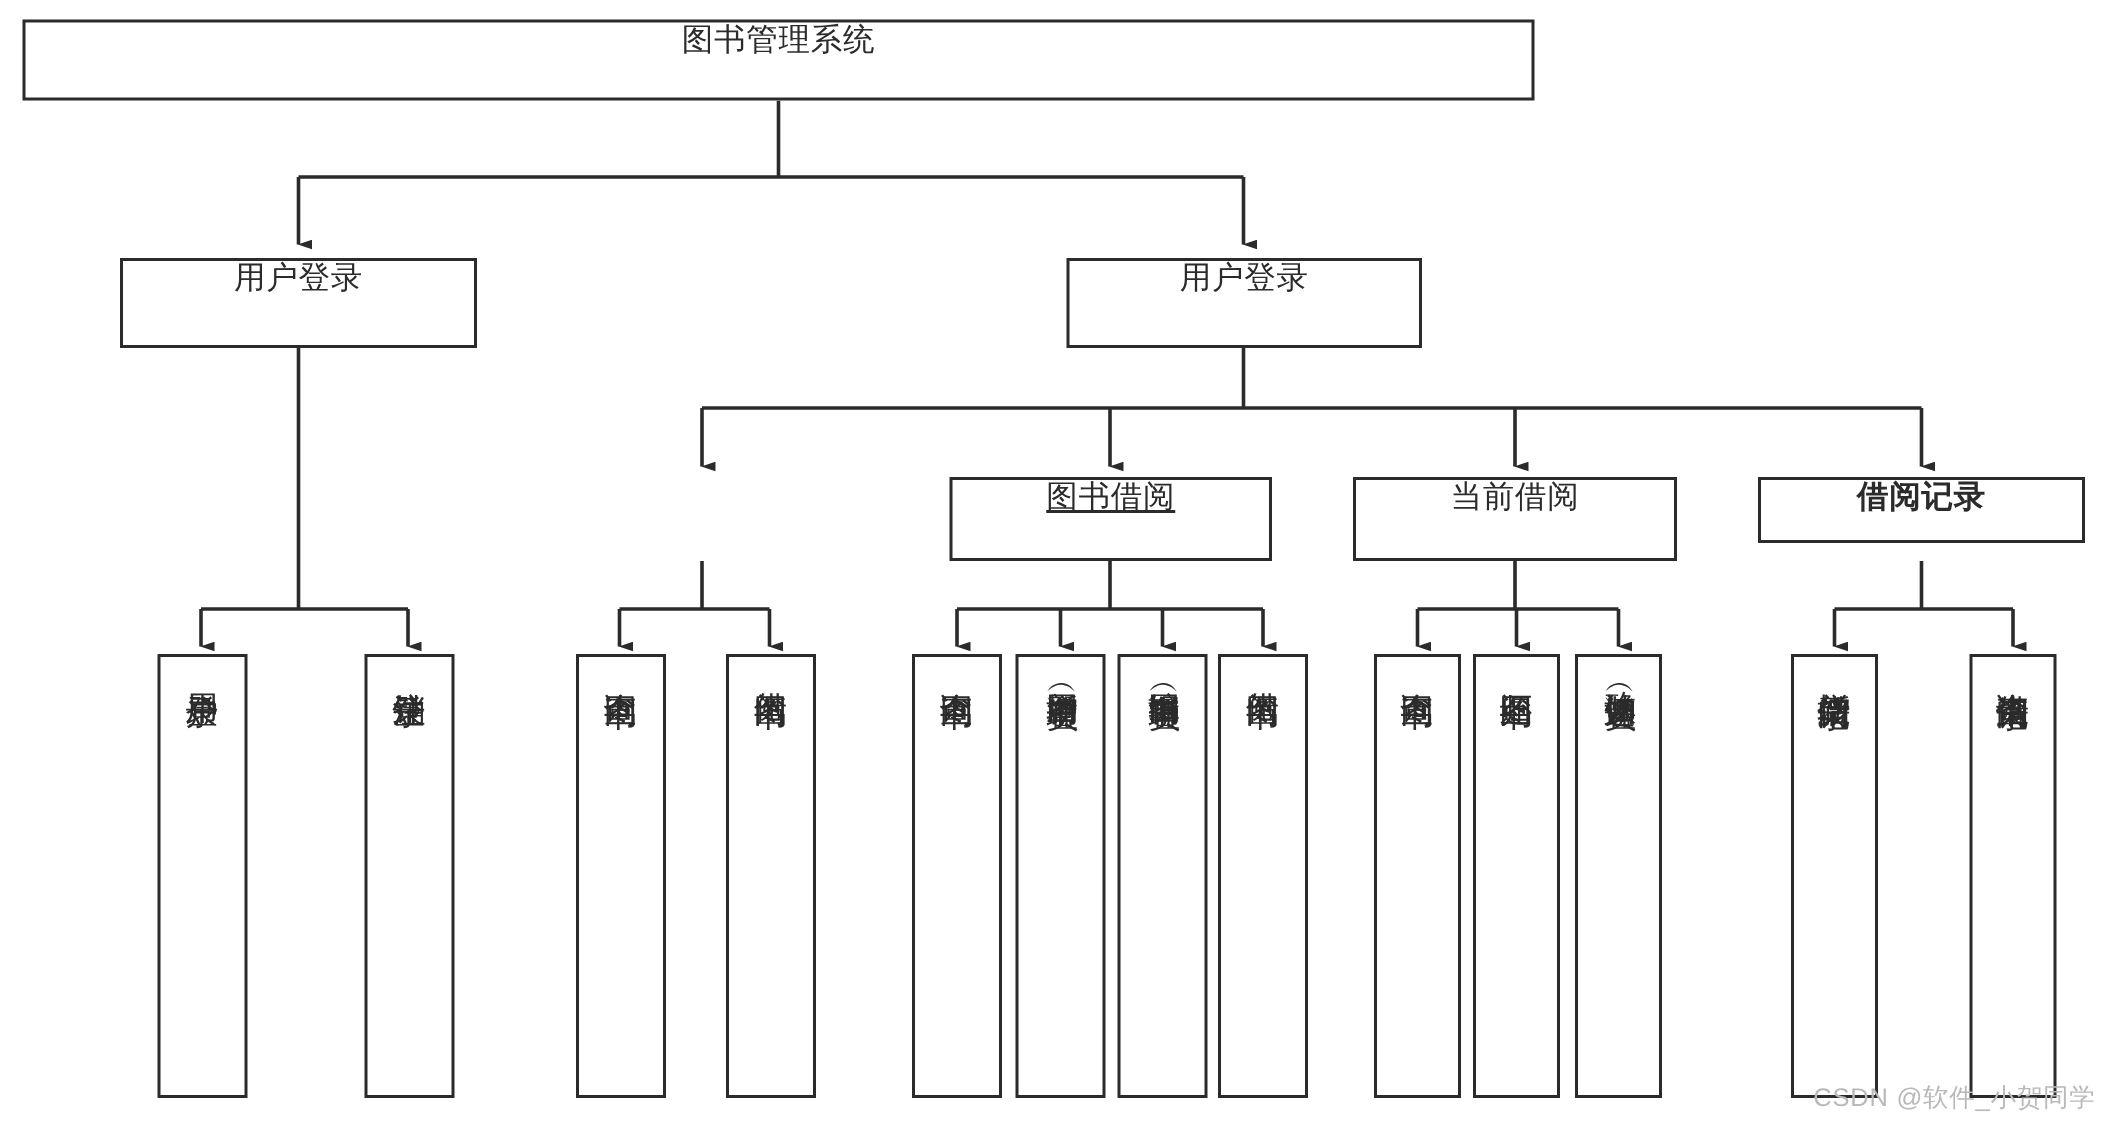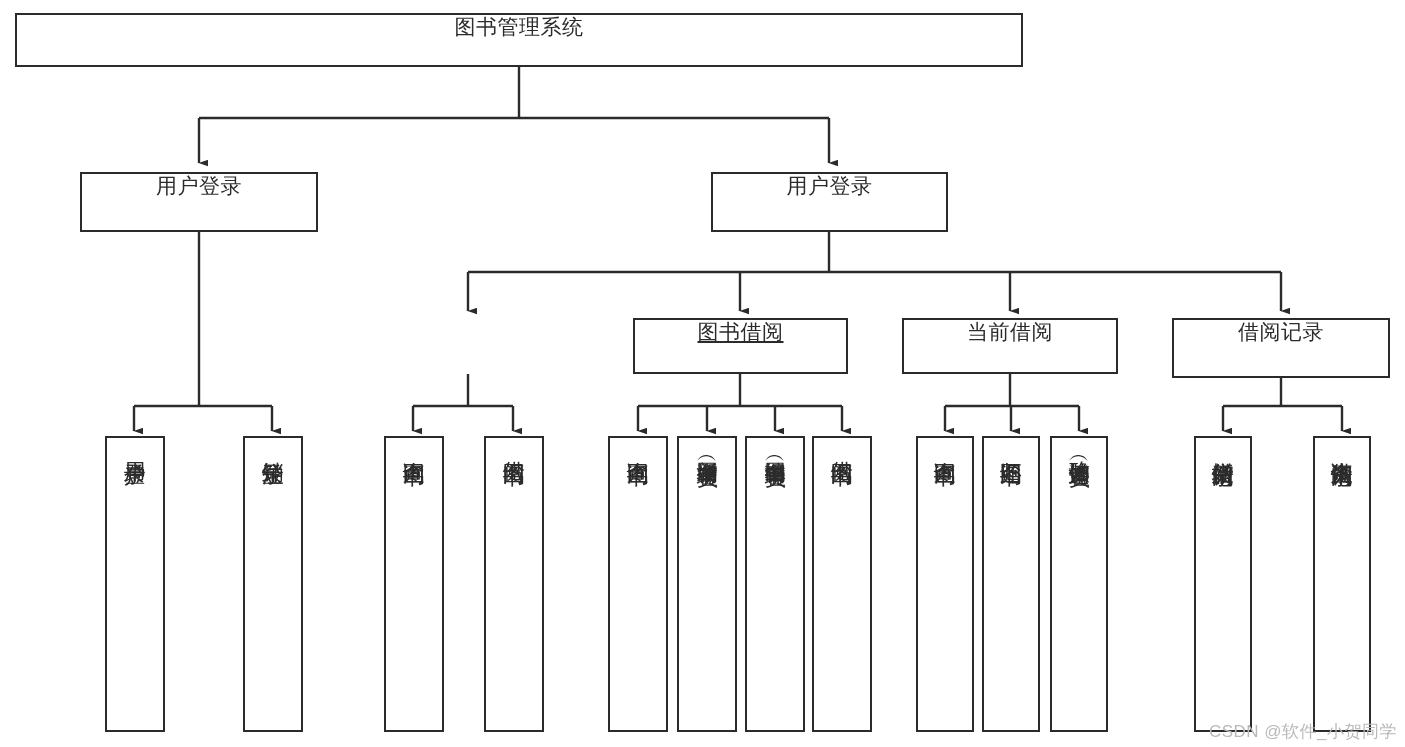--- a/index.html
+++ b/index.html
@@ -139,21 +139,21 @@
   <div class="node horizontal" style="left:711px; top:172px; width:237px; height:60px;">
     <span class="node-label">用户登录</span>
   </div>
 
   <div class="node horizontal" style="left:633px; top:318px; width:215px; height:56px;text-decoration:underline;">
     <span class="node-label">图书借阅</span>
   </div>
   <div class="node horizontal" style="left:902px; top:318px; width:216px; height:56px;">
     <span class="node-label">当前借阅</span>
   </div>
-  <div class="node horizontal" style="left:1172px; top:318px; width:218px; height:60px;">
+  <div class="node horizontal" style="left:1172px; top:318px; width:218px; height:44px;font-weight:bold;">
     <span class="node-label">借阅记录</span>
   </div>
 
   <div class="node vertical" style="left:105px; top:436px; width:60px; height:296px;">
     <span class="node-label">用户登录</span>
   </div>
   <div class="node vertical" style="left:243px; top:436px; width:60px; height:296px;">
     <span class="node-label">注销登录</span>
   </div>
 

